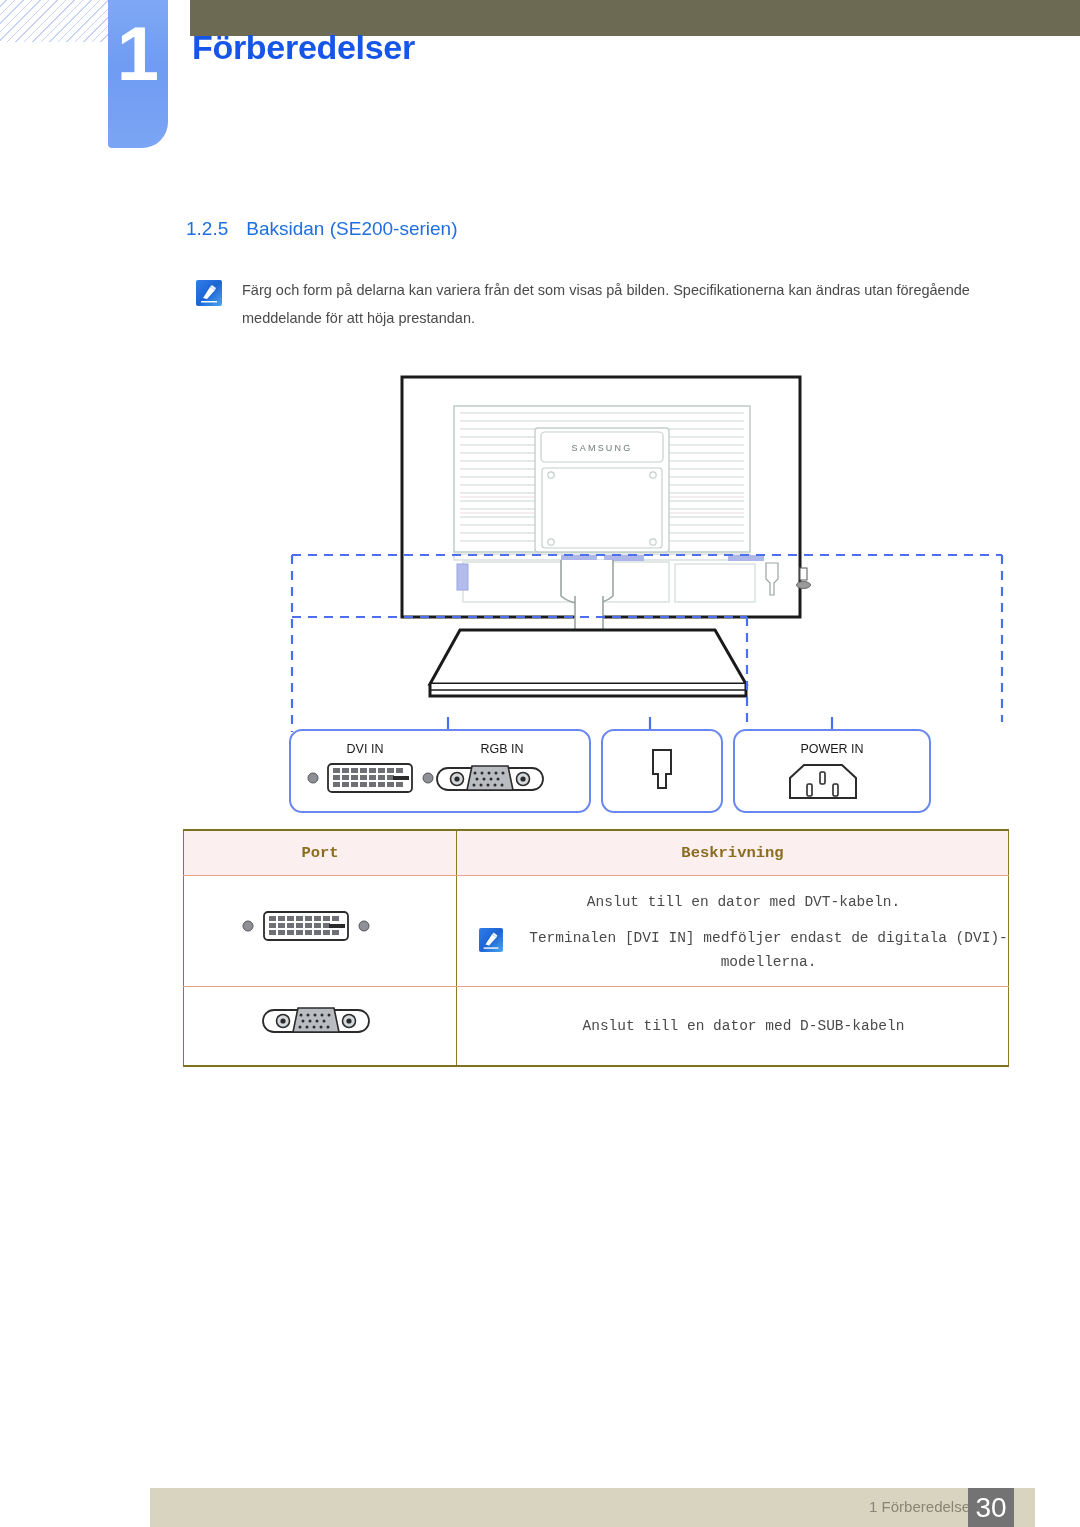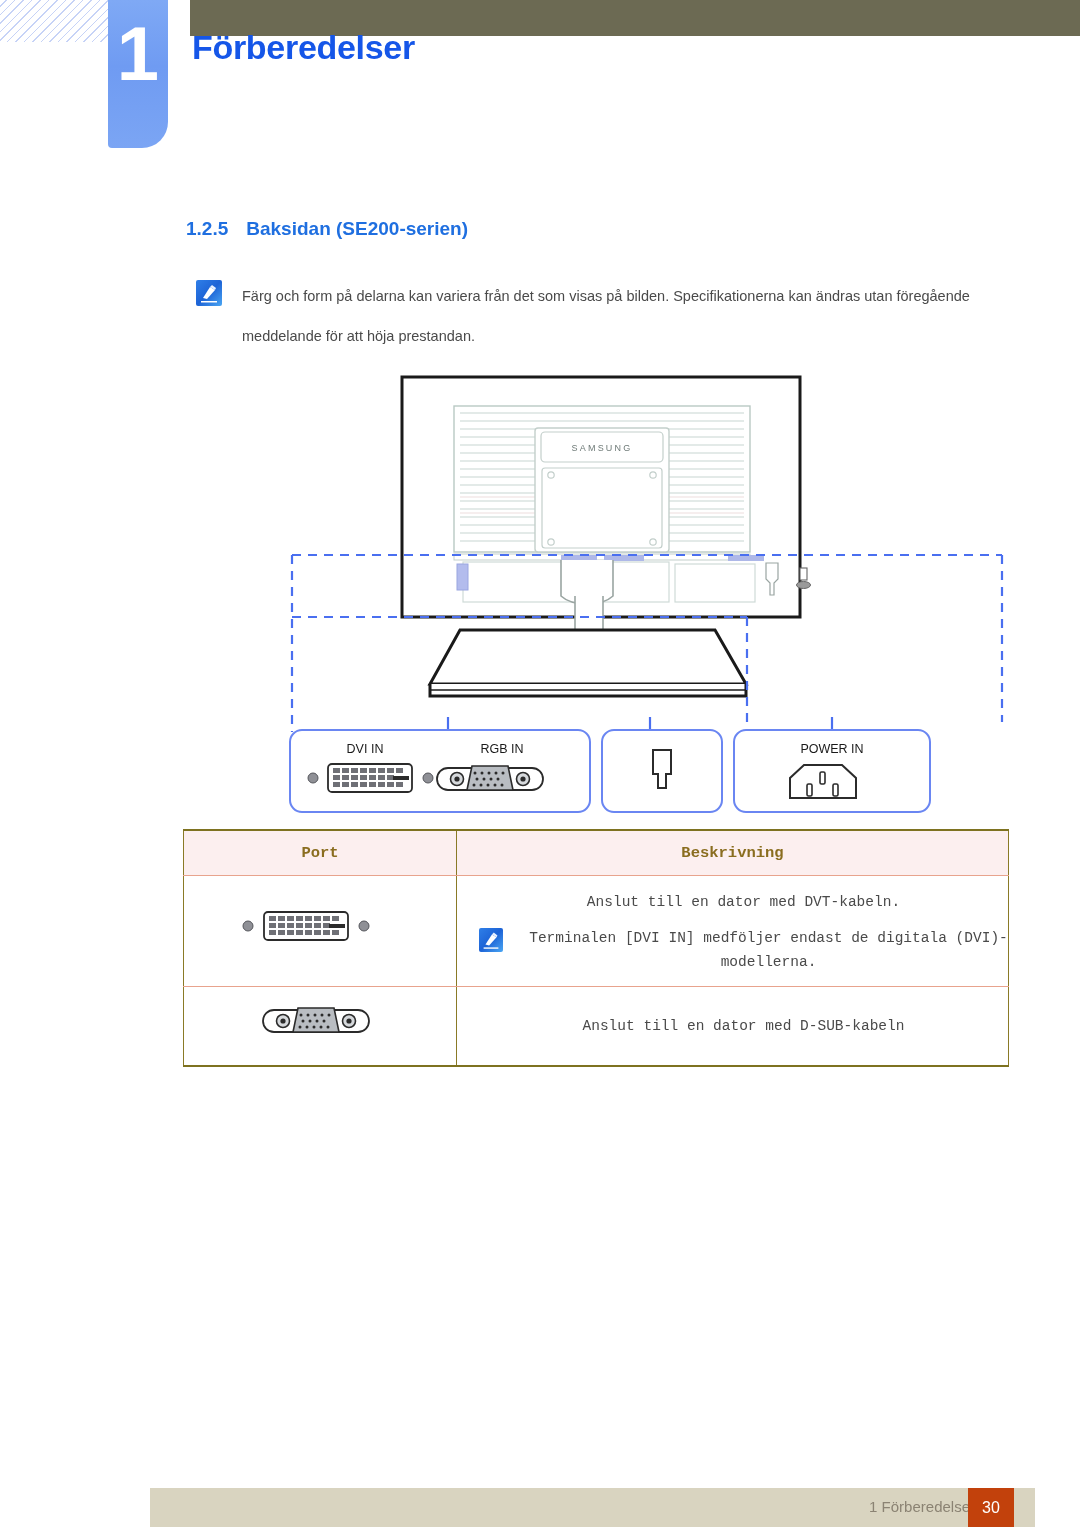--- a/index.html
+++ b/index.html
@@ -60,21 +60,21 @@
     font-weight: bold;
     letter-spacing: -0.3px;
   }
 
   
   .section-heading {
     position: absolute;
     left: 186px; top: 218px;
     color: #1f6fe0;
     font-size: 19px;
-    font-weight: bold;
+    font-weight: normal;
   }
   .section-heading .num { margin-right: 18px; }
 
   
   .note-block {
     position: absolute;
     left: 196px; top: 276px;
     width: 810px;
   }
   .note-icon {
@@ -82,21 +82,21 @@
     left: 0; top: 4px;
     width: 26px; height: 26px;
     background: linear-gradient(135deg, #2f7fe8 0%, #1d63d6 50%, #4aa6f3 100%);
     border-radius: 2px;
   }
   .note-icon svg { display: block; }
   .note-text {
     margin-left: 46px;
     color: #4a4a4a;
     font-size: 14.5px;
-    line-height: 40px;
+    line-height: 28px;
   }
 
   
   .diagram {
     position: absolute;
     left: 180px; top: 372px;
     width: 840px; height: 450px;
   }
 
   
@@ -163,23 +163,23 @@
   .footer-text {
     position: absolute;
     right: 105px; top: 1498px;
     color: #8b8373;
     font-size: 15px;
   }
   .footer-page {
     position: absolute;
     left: 968px; top: 1488px;
     width: 46px; height: 39px;
-    background: #c2410c;
+    background: #737373;
     color: #ffffff;
-    font-size: 16px;
+    font-size: 28px;
     display: flex;
     align-items: center;
     justify-content: center;
   }
 </style>
 </head>
 <body>
 
 <div class="hatch"></div>
 <div class="olive-bar"></div>

